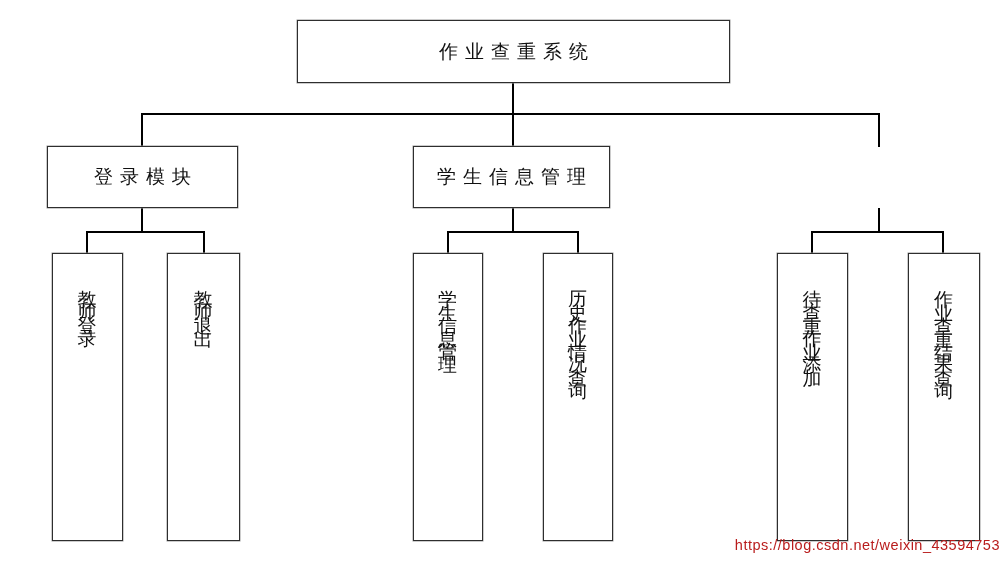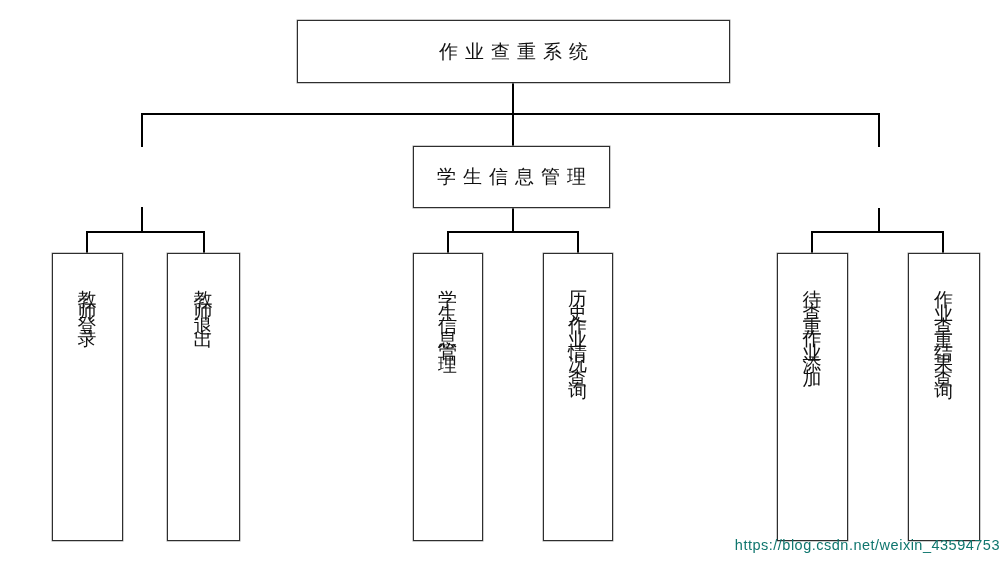--- a/index.html
+++ b/index.html
@@ -54,21 +54,21 @@
     font-size: 19px;
     letter-spacing: 13px;
     line-height: 1;
   }
   .watermark {
     position: absolute;
     right: 5px;
     bottom: 8px;
     font-family: "Liberation Sans", sans-serif;
     font-size: 14.5px;
-    color: #0f766e;
+    color: #b91c1c;
     letter-spacing: 0.5px;
     z-index: 5;
     pointer-events: none;
   }
 </style>
 </head>
 <body>
 
 <div class="canvas">
 
@@ -92,20 +92,23 @@
 
   <div class="vline" style="left:878px; top:208px; height:25px;"></div>
   <div class="hline" style="left:811px; top:231px; width:133px;"></div>
   <div class="vline" style="left:811px; top:231px; height:23px;"></div>
   <div class="vline" style="left:942px; top:231px; height:23px;"></div>
 
   <div class="node h" style="left:297px; top:20px; width:433px; height:63px;justify-content:center;">
     <span class="label">作业查重系统</span>
   </div>
 
+  <div class="node h" style="left:47px; top:146px; width:191px; height:62px;">
+    <span class="label">登录模块</span>
+  </div>
   <div class="node h" style="left:413px; top:146px; width:197px; height:62px;">
     <span class="label">学生信息管理</span>
   </div>
 
   <div class="node v" style="left:52px; top:253px; width:71px; height:288px;">
     <span class="label">教师登录</span>
   </div>
   <div class="node v" style="left:167px; top:253px; width:73px; height:288px;">
     <span class="label">教师退出</span>
   </div>

